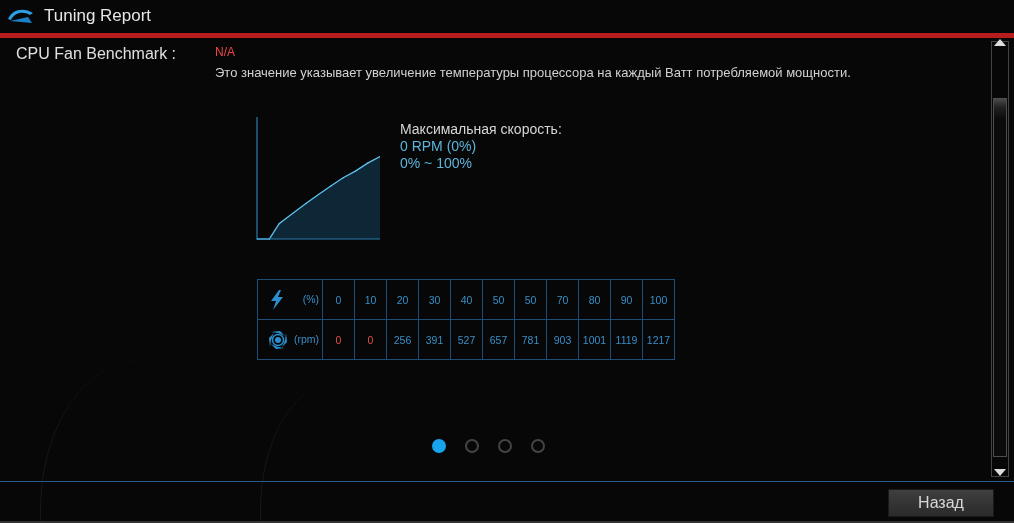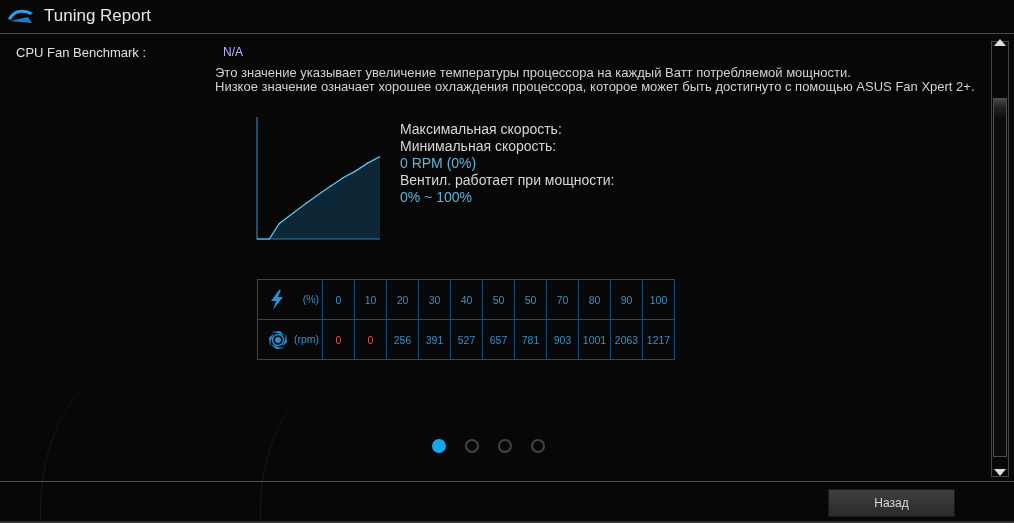--- a/index.html
+++ b/index.html
@@ -9,31 +9,31 @@
     font-family:"Liberation Sans", sans-serif;
     color:#d8d8d8;
   }
   .bg-streak {
     position:absolute; pointer-events:none;
     border-left:1px solid rgba(255,255,255,0.07);
     border-radius:50%;
   }
   .titlebar {
     position:absolute; left:0; top:0; width:1014px; height:33px;
-    border-bottom:1px solid #b91c1c;
+    border-bottom:5px solid #b91c1c;
   }
   .app-logo { position:absolute; left:6px; top:5px; width:30px; height:22px; }
   .title-text {
     position:absolute; left:44px; top:6px; font-size:17px; color:#e6e6e6;
   }
   .label-benchmark {
-    position:absolute; left:16px; top:45px; font-size:13px; color:#e0e0e0;
+    position:absolute; left:16px; top:45px; font-size:16px; color:#e0e0e0;
   }
   .value-benchmark {
-    position:absolute; left:215px; top:45px; font-size:12px; color:#c4b5fd;margin-left:8px;
+    position:absolute; left:215px; top:45px; font-size:12px; color:#ef4444;
   }
   .desc {
     position:absolute; left:215px; top:66px; font-size:13px; line-height:14px; color:#d2d2d2;
   }
   .chart {
     position:absolute; left:256px; top:117px; width:124px; height:124px;
   }
   .stats {
     position:absolute; left:400px; top:121px; font-size:14px; line-height:17px;
   }
@@ -72,23 +72,23 @@
   }
   .sb-up { top:4px; border-bottom:7px solid #ddd; }
   .sb-down { top:434px; border-top:7px solid #ddd; }
   .bottom-line {
     position:absolute; left:0; top:481px; width:1014px; height:1px; background:#2a5a8c;
   }
   .bottom-edge {
     position:absolute; left:0; top:521px; width:1014px; height:2px; background:#333;
   }
   .back-btn {
-    position:absolute; left:828px; top:489px; width:127px; height:28px;
+    position:absolute; left:888px; top:489px; width:106px; height:28px;
     background:linear-gradient(#3f3f3f, #2a2a2a);
-    border:1px solid #1a1a1a; color:#d8d8d8; font-size:12px;
+    border:1px solid #1a1a1a; color:#d8d8d8; font-size:16px;
     display:flex; align-items:center; justify-content:center;
     font-family:"Liberation Sans", sans-serif; cursor:pointer;
   }
 </style>
 </head>
 <body>
 
 <div class="bg-streak" style="left:40px;top:360px;width:200px;height:300px;"></div>
 <div class="bg-streak" style="left:260px;top:380px;width:160px;height:260px;"></div>
 
@@ -97,21 +97,20 @@
     <path d="M2 14 C6 4, 18 2, 27 8 L24 10 C17 6, 9 7, 5 15 Z" fill="#2a9fe6"></path>
     <path d="M4 16 L22 12 L26 18 Z" fill="#1a7fc6"></path>
   </svg>
   <span class="title-text">Tuning Report</span>
 </div>
 
 <div class="label-benchmark">CPU Fan Benchmark :</div>
 <div class="value-benchmark">N/A</div>
 <div class="desc">
   <div>Это значение указывает увеличение температуры процессора на каждый Ватт потребляемой мощности.</div>
-  <div>Низкое значение означает хорошее охлаждения процессора, которое может быть достигнуто с помощью ASUS Fan Xpert 2+.</div>
 </div>
 
 <svg class="chart" id="fan-chart" viewBox="0 0 124 124">
   <path id="chart-area" d="M1,122 L13.3,122 L23.14,106.68222222222222 L25.6,104.64888888888889 L37.9,95.49888888888889 L50.2,86.2811111111111 L62.5,77.47 L74.8,69.06555555555556 L87.1,60.79666666666666 L99.4,54.15444444444445 L111.7,46.156666666666666 L124,39.51444444444445 L124,122 L1,122 Z" fill="#0d2736"></path>
   <polyline id="chart-line" fill="none" stroke-width="1.3" points="1,122 13.3,122 23.14,106.68222222222222 25.6,104.64888888888889 37.9,95.49888888888889 50.2,86.2811111111111 62.5,77.47 74.8,69.06555555555556 87.1,60.79666666666666 99.4,54.15444444444445 111.7,46.156666666666666 124,39.51444444444445" stroke="#5fc3f0"></polyline>
   <line x1="1" y1="0" x2="1" y2="122" stroke="#2b7fb0" stroke-width="1.2"></line>
   <line x1="1" y1="122" x2="124" y2="122" stroke="#2b7fb0" stroke-width="1.2"></line>
   <g id="chart-points">
       <circle cx="1" cy="122" r="0.6" fill="#5fc3f0"></circle>
       <circle cx="13.3" cy="122" r="0.6" fill="#5fc3f0"></circle>
@@ -123,23 +122,21 @@
       <circle cx="74.8" cy="69.06555555555556" r="0.6" fill="#5fc3f0"></circle>
       <circle cx="87.1" cy="60.79666666666666" r="0.6" fill="#5fc3f0"></circle>
       <circle cx="99.4" cy="54.15444444444445" r="0.6" fill="#5fc3f0"></circle>
       <circle cx="111.7" cy="46.156666666666666" r="0.6" fill="#5fc3f0"></circle>
       <circle cx="124" cy="39.51444444444445" r="0.6" fill="#5fc3f0"></circle>
     </g>
 </svg>
 
 <div class="stats">
   <div class="k">Максимальная скорость:</div>
-  <div class="k">Минимальная скорость:</div>
   <div class="v">0 RPM (0%)</div>
-  <div class="k">Вентил. работает при мощности:</div>
   <div class="v">0% ~ 100%</div>
 </div>
 
 <table class="rpm">
   <tbody>
       <tr id="row-pct">
     <td class="head">
       <svg class="ico" viewBox="0 0 18 20">
         <path d="M11 0 L3 11 L8 11 L5 20 L15 7 L10 7 L13 0 Z" fill="#2a8fd0"></path>
       </svg>
@@ -171,21 +168,21 @@
     </td>
   <td class="red" style="color: rgb(224, 84, 78);">0</td>
         <td class="red" style="color: rgb(224, 84, 78);">0</td>
         <td>256</td>
         <td>391</td>
         <td>527</td>
         <td>657</td>
         <td>781</td>
         <td>903</td>
         <td>1001</td>
-        <td>2063</td>
+        <td>1119</td>
         <td>1217</td>
       </tr>
 </tbody>
   </table>
 
 <div class="pager" id="pager">
     <div class="dot active"></div>
     <div class="dot"></div>
     <div class="dot"></div>
     <div class="dot"></div>

